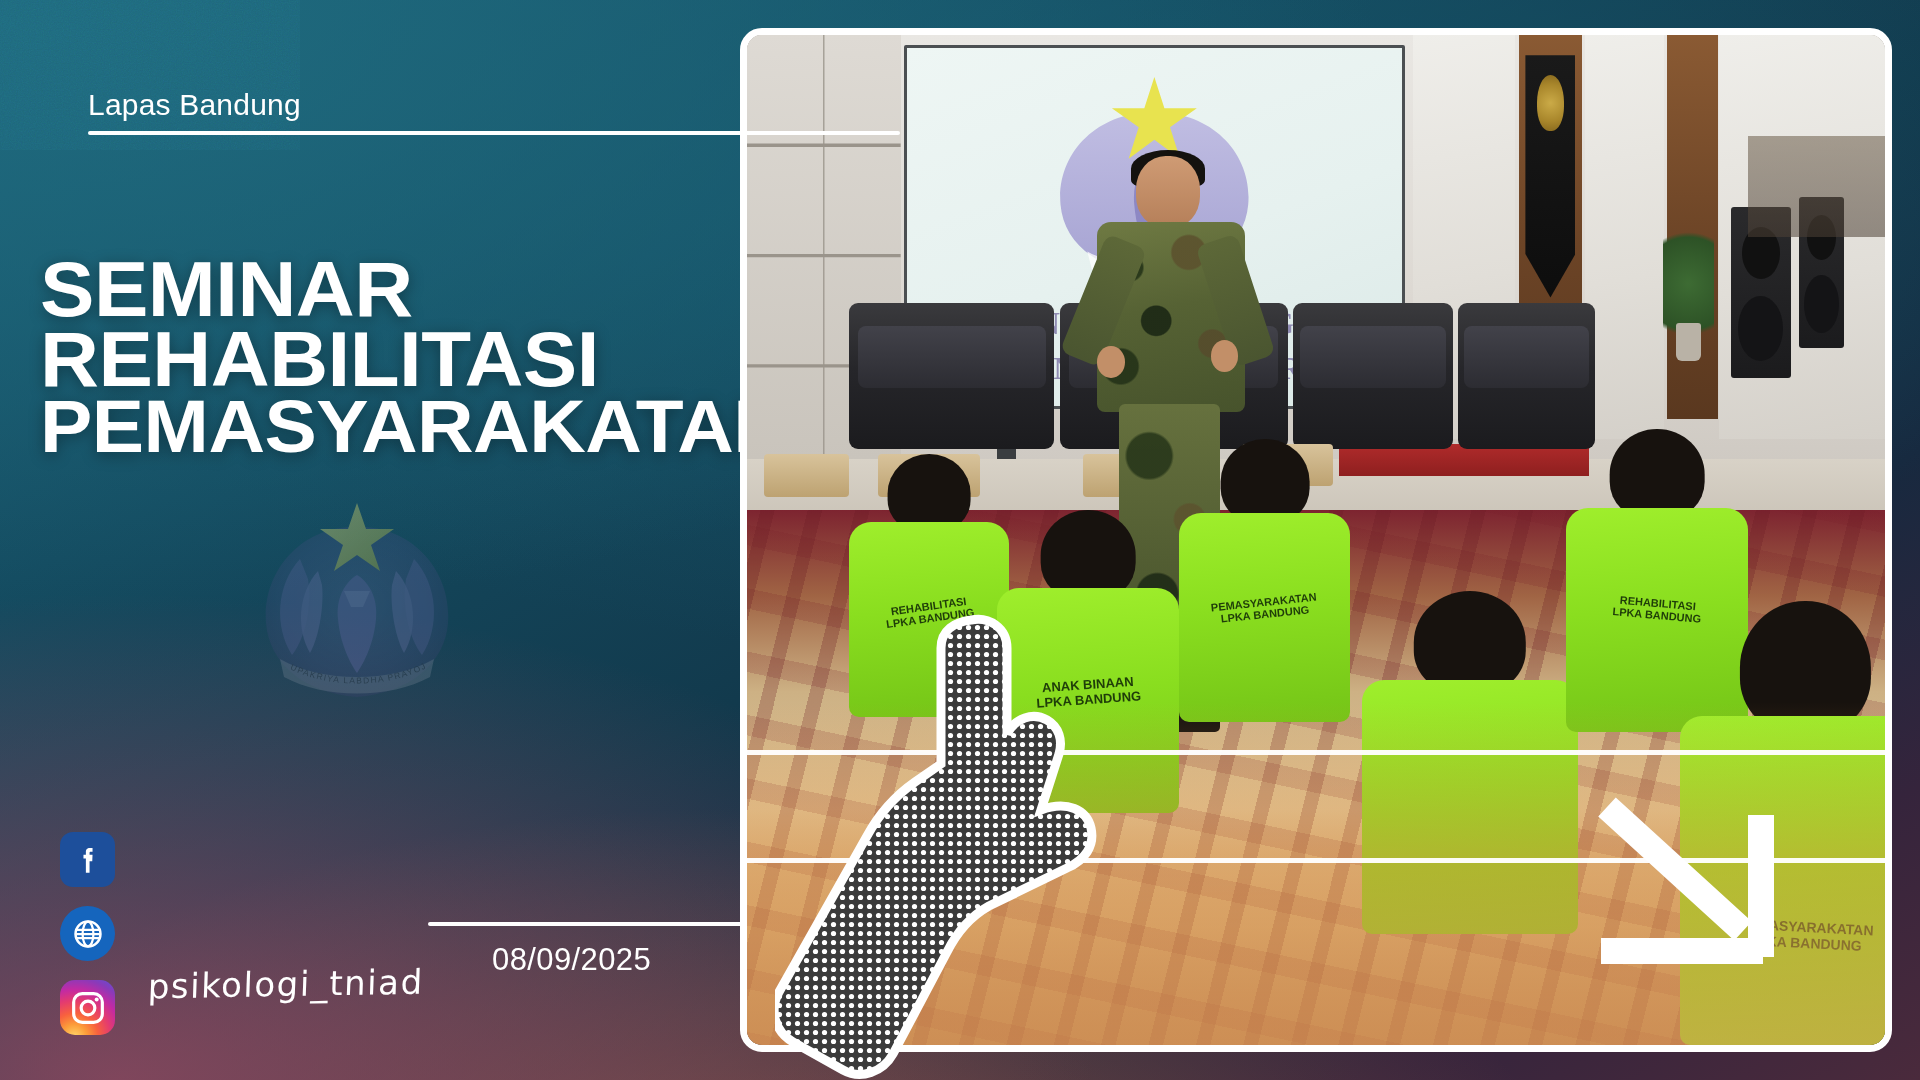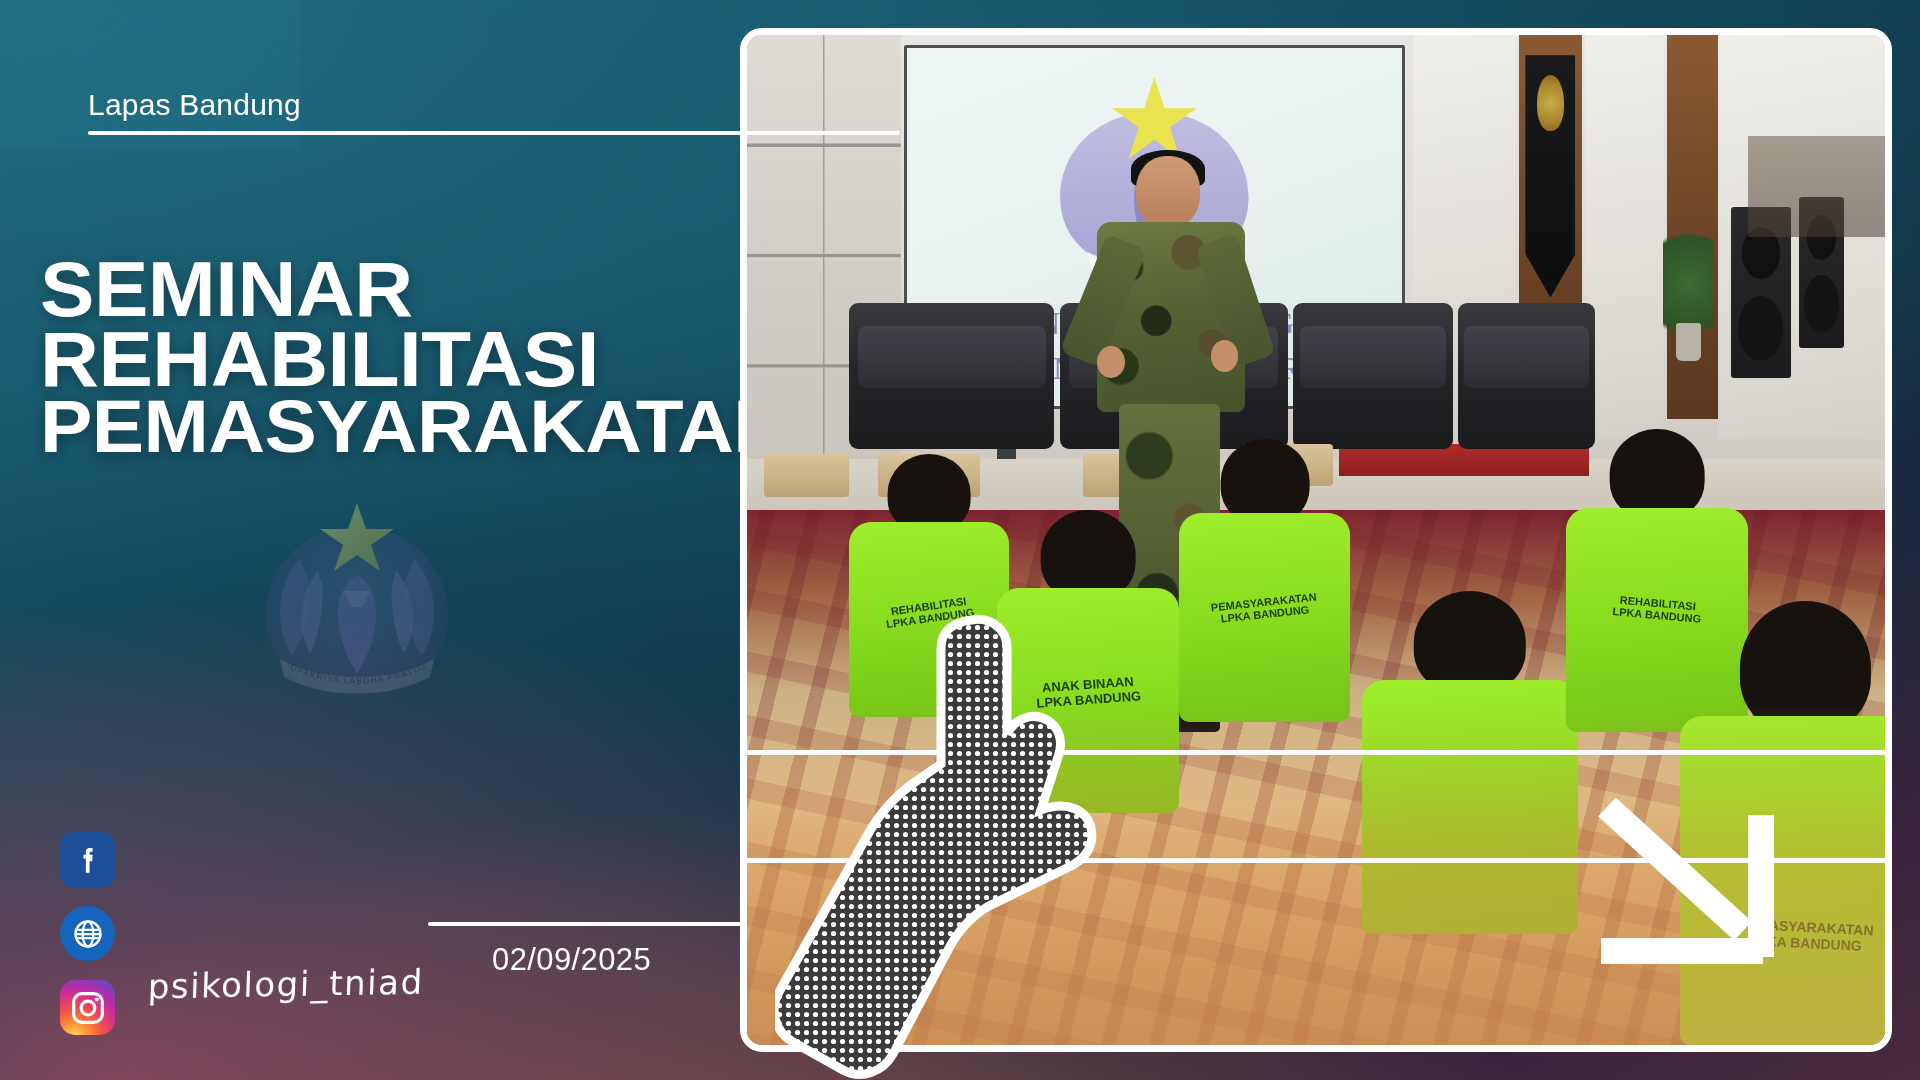--- a/index.html
+++ b/index.html
@@ -258,21 +258,21 @@
     <path d="M125 16 L134 42 L162 42 L139 58 L148 84 L125 68 L102 84 L111 58 L88 42 L116 42 Z" fill="url(#stg)"></path>
 
     <path d="M48 172 C 90 196 160 196 202 172 L 198 190 C 158 212 92 212 52 190 Z" fill="#9aa3b0" opacity=".55"></path>
     <path id="ribpath" d="M54 180 C 94 202 156 202 196 180" fill="none"></path>
     <text font-size="8.5" fill="#2b2f3a" letter-spacing="1.3" font-family="Liberation Sans, sans-serif" opacity=".85">
       <textPath href="#ribpath" startOffset="3%">UPAKRIYA LABDHA PRAYOJANA BALOTTAMA</textPath>
     </text>
   </svg>
 
   <div class="date-rule"></div>
-  <div class="date">02/09/2025</div>
+  <div class="date">08/09/2025</div>
 
   <div class="social">
     <a class="sicon fb">
       <svg width="34" height="34" viewBox="0 0 24 24">
         <path fill="#fff" d="M15.2 8.3h-2.1V6.9c0-.6.4-.8.7-.8h1.4V3.6l-2-.1c-2.2 0-2.7 1.6-2.7 2.7v2.1H8.8v2.6h1.7V21h2.6v-8.1h1.9z"></path>
       </svg>
     </a>
     <a class="sicon web">
       <svg width="36" height="36" viewBox="0 0 24 24">
         <circle cx="12" cy="12" r="8.3" fill="none" stroke="#fff" stroke-width="1.7"></circle>

